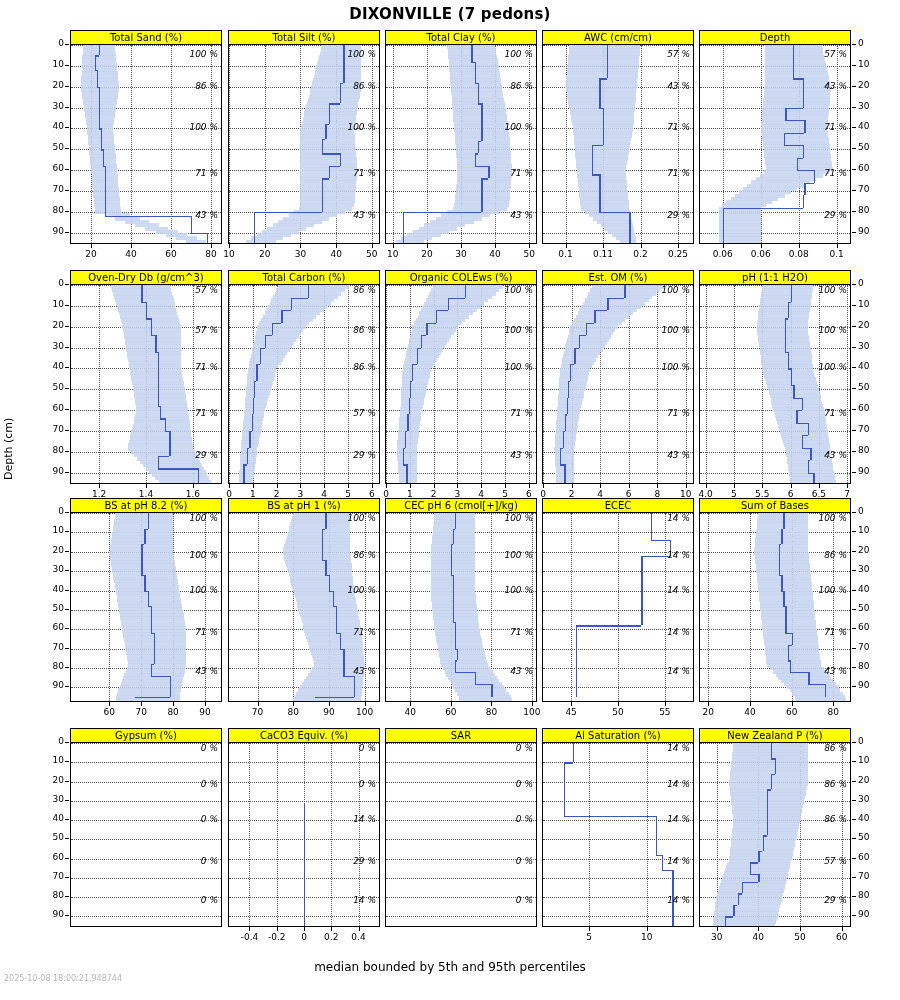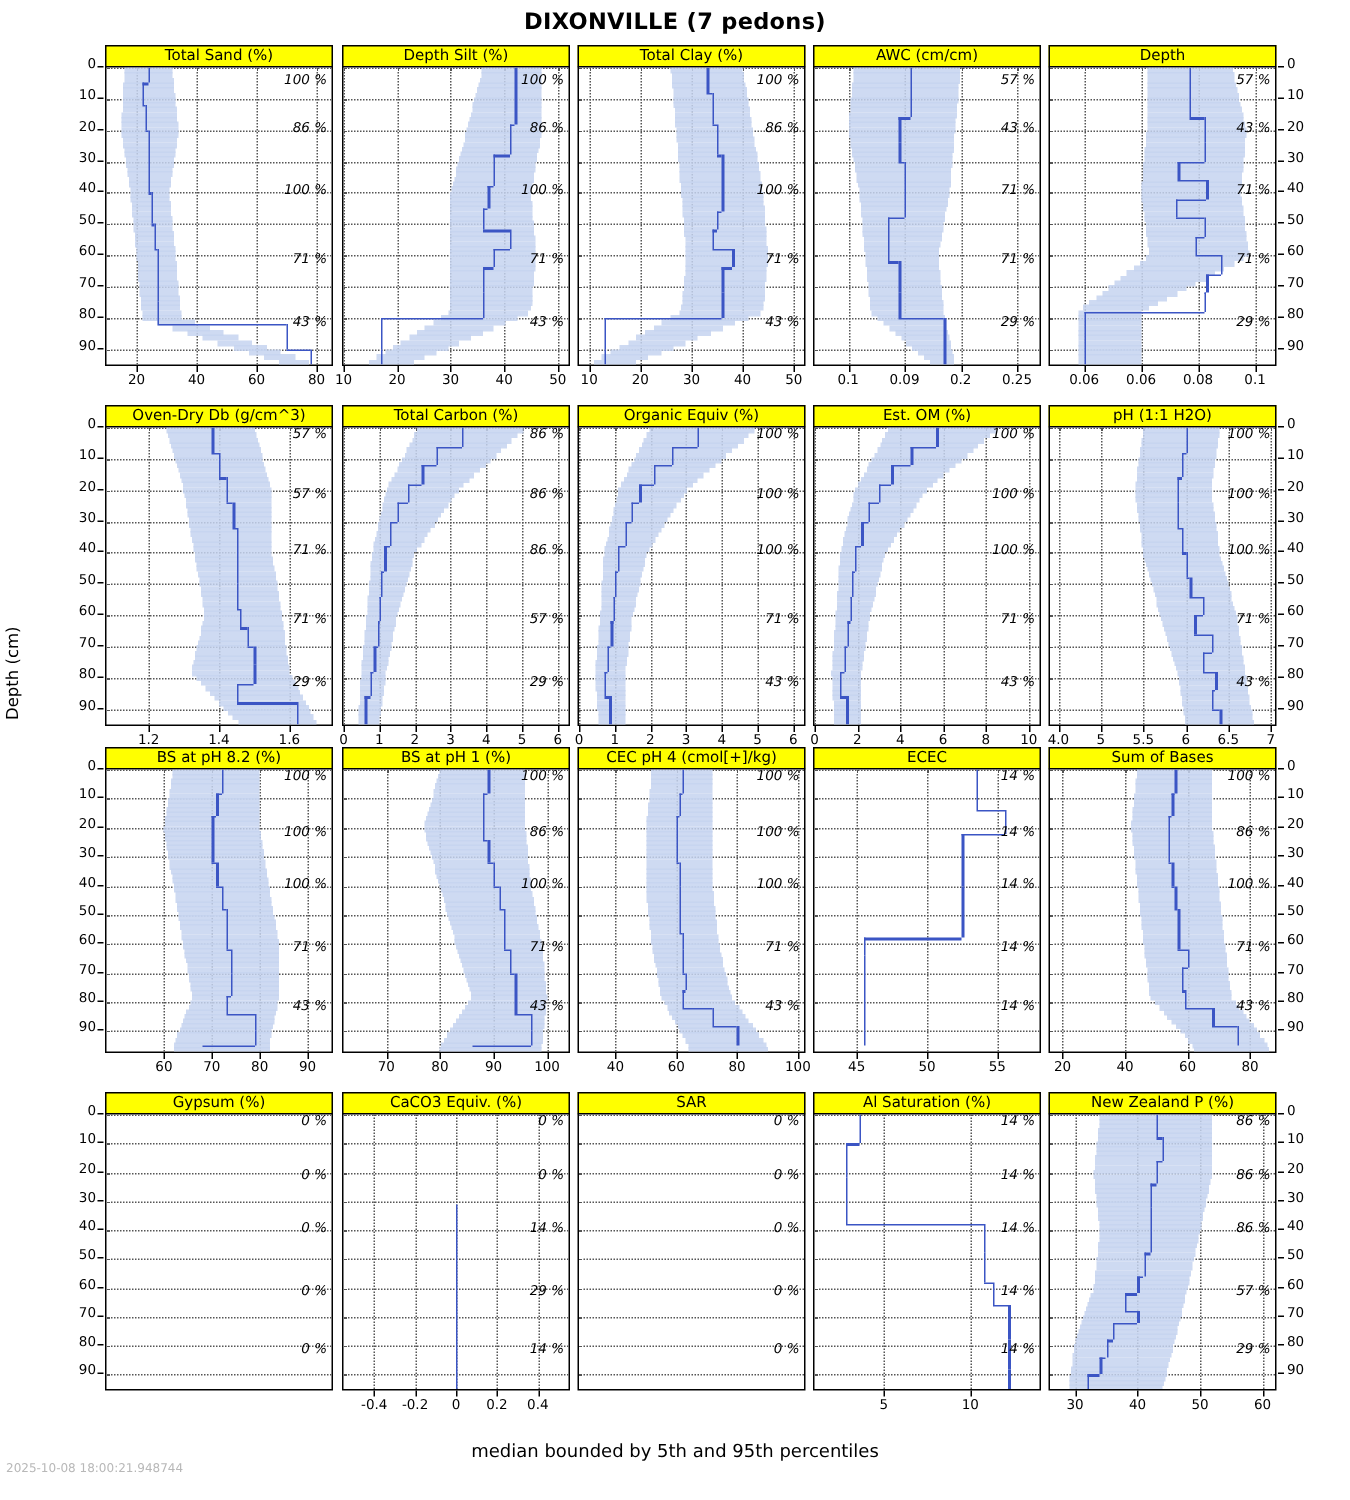--- a/index.html
+++ b/index.html
@@ -178,21 +178,21 @@
         <div class="line" style="left: 120px; top: 187.579px; width: 16px; height: 1.3px;"></div>
         <div class="line" style="left: 136px; top: 187.579px; width: 1.3px; height: 10.4211px;"></div>
         <div class="pct" style="right: 3px; top: 4.42105px;">100 %</div>
         <div class="pct" style="right: 3px; top: 35.6842px;">86 %</div>
         <div class="pct" style="right: 3px; top: 77.3684px;">100 %</div>
         <div class="pct" style="right: 3px; top: 123.221px;">71 %</div>
         <div class="pct" style="right: 3px; top: 164.905px;">43 %</div>
       </div>
     </div>
     <div class="panel" style="left: 228px; top: 30px; width: 152px; height: 214px;">
-      <div class="panel-head">Depth Silt (%)</div>
+      <div class="panel-head">Total Silt (%)</div>
       <div class="plot" style="height: 200px;">
         <div class="grid-h" style="top: 0px;"></div>
         <div class="grid-h" style="top: 20.8421px;"></div>
         <div class="grid-h" style="top: 41.6842px;"></div>
         <div class="grid-h" style="top: 62.5263px;"></div>
         <div class="grid-h" style="top: 83.3684px;"></div>
         <div class="grid-h" style="top: 104.211px;"></div>
         <div class="grid-h" style="top: 125.053px;"></div>
         <div class="grid-h" style="top: 145.895px;"></div>
         <div class="grid-h" style="top: 166.737px;"></div>
@@ -820,21 +820,21 @@
         <div class="line" style="left: 14.2857px; top: 179.242px; width: 3.57143px; height: 1.3px;"></div>
         <div class="line" style="left: 14.2857px; top: 179.242px; width: 1.3px; height: 18.7579px;"></div>
         <div class="pct" style="right: 3px; top: 0.252632px;">86 %</div>
         <div class="pct" style="right: 3px; top: 39.8526px;">86 %</div>
         <div class="pct" style="right: 3px; top: 77.3684px;">86 %</div>
         <div class="pct" style="right: 3px; top: 123.221px;">57 %</div>
         <div class="pct" style="right: 3px; top: 164.905px;">29 %</div>
       </div>
     </div>
     <div class="panel" style="left: 385px; top: 270px; width: 152px; height: 214px;">
-      <div class="panel-head">Organic Equiv (%)</div>
+      <div class="panel-head">Organic COLEws (%)</div>
       <div class="plot" style="height: 200px;">
         <div class="grid-h" style="top: 0px;"></div>
         <div class="grid-h" style="top: 20.8421px;"></div>
         <div class="grid-h" style="top: 41.6842px;"></div>
         <div class="grid-h" style="top: 62.5263px;"></div>
         <div class="grid-h" style="top: 83.3684px;"></div>
         <div class="grid-h" style="top: 104.211px;"></div>
         <div class="grid-h" style="top: 125.053px;"></div>
         <div class="grid-h" style="top: 145.895px;"></div>
         <div class="grid-h" style="top: 166.737px;"></div>
@@ -1372,21 +1372,21 @@
         <div class="line" style="left: 125px; top: 174.433px; width: 1.3px; height: 9.69072px;"></div>
         <div class="line" style="left: 85.7143px; top: 184.124px; width: 39.2857px; height: 1.3px;"></div>
         <div class="pct" style="right: 3px; top: -0.185567px;">100 %</div>
         <div class="pct" style="right: 3px; top: 36.6392px;">86 %</div>
         <div class="pct" style="right: 3px; top: 71.5258px;">100 %</div>
         <div class="pct" style="right: 3px; top: 114.165px;">71 %</div>
         <div class="pct" style="right: 3px; top: 152.928px;">43 %</div>
       </div>
     </div>
     <div class="panel" style="left: 385px; top: 498px; width: 152px; height: 204px;">
-      <div class="panel-head">CEC pH 4 (cmol[+]/kg)</div>
+      <div class="panel-head">CEC pH 6 (cmol[+]/kg)</div>
       <div class="plot" style="height: 190px;">
         <div class="grid-h" style="top: 0px;"></div>
         <div class="grid-h" style="top: 19.3814px;"></div>
         <div class="grid-h" style="top: 38.7629px;"></div>
         <div class="grid-h" style="top: 58.1443px;"></div>
         <div class="grid-h" style="top: 77.5258px;"></div>
         <div class="grid-h" style="top: 96.9072px;"></div>
         <div class="grid-h" style="top: 116.289px;"></div>
         <div class="grid-h" style="top: 135.67px;"></div>
         <div class="grid-h" style="top: 155.052px;"></div>
@@ -1870,21 +1870,21 @@
 <div class="xtick" style="width: 40px; left: 406.909px; top: 249px;">20</div>
 <div class="xtickmark" style="left: 461px; top: 244px;"></div>
 <div class="xtick" style="width: 40px; left: 441px; top: 249px;">30</div>
 <div class="xtickmark" style="left: 495.091px; top: 244px;"></div>
 <div class="xtick" style="width: 40px; left: 475.091px; top: 249px;">40</div>
 <div class="xtickmark" style="left: 529.182px; top: 244px;"></div>
 <div class="xtick" style="width: 40px; left: 509.182px; top: 249px;">50</div>
 <div class="xtickmark" style="left: 565.5px; top: 244px;"></div>
 <div class="xtick" style="width: 40px; left: 545.5px; top: 249px;">0.1</div>
 <div class="xtickmark" style="left: 603px; top: 244px;"></div>
-<div class="xtick" style="width: 40px; left: 583px; top: 249px;">0.09</div>
+<div class="xtick" style="width: 40px; left: 583px; top: 249px;">0.11</div>
 <div class="xtickmark" style="left: 640.5px; top: 244px;"></div>
 <div class="xtick" style="width: 40px; left: 620.5px; top: 249px;">0.2</div>
 <div class="xtickmark" style="left: 678px; top: 244px;"></div>
 <div class="xtick" style="width: 40px; left: 658px; top: 249px;">0.25</div>
 <div class="xtickmark" style="left: 722.785px; top: 244px;"></div>
 <div class="xtick" style="width: 40px; left: 702.785px; top: 249px;">0.06</div>
 <div class="xtickmark" style="left: 760.759px; top: 244px;"></div>
 <div class="xtick" style="width: 40px; left: 740.759px; top: 249px;">0.06</div>
 <div class="xtickmark" style="left: 798.734px; top: 244px;"></div>
 <div class="xtick" style="width: 40px; left: 778.734px; top: 249px;">0.08</div>

